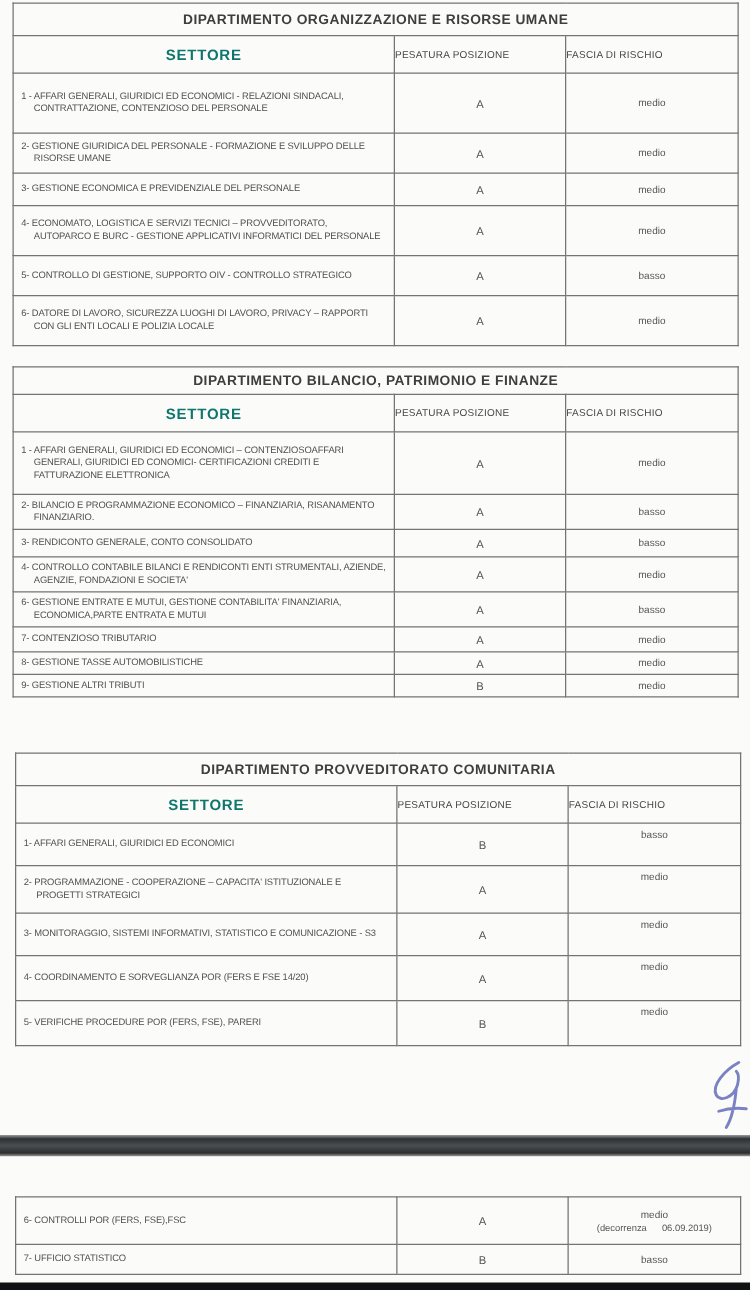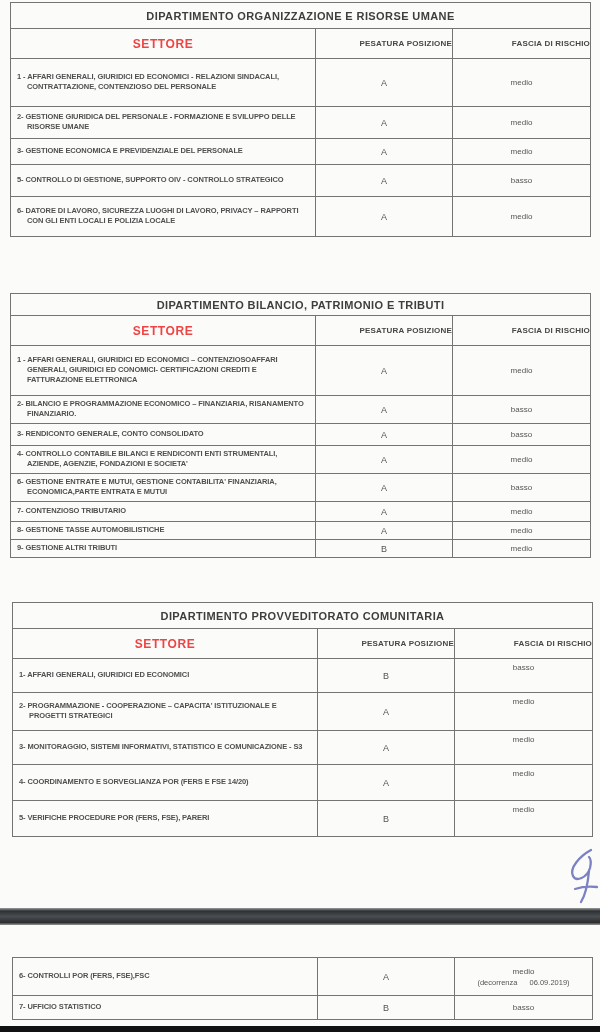--- a/index.html
+++ b/index.html
@@ -28,33 +28,33 @@
     text-align:center;
     letter-spacing:.4px;
     color:#3e3e3e;
     height:26px;
   }
   .hdr-settore {
     font-size:12px;
     font-weight:bold;
     text-align:center;
     letter-spacing:.6px;
-    color:#ef4444;
+    color:#0f766e;
     height:30px;
   }
   .hdr-small {
     font-size:8px;
-    font-weight:bold;
-    text-align:right;
+    font-weight:normal;
+    text-align:left;
     letter-spacing:.2px;
     color:#474747;
   }
   td.settore {
     font-size:7.5px;
-    font-weight:bold;
+    font-weight:normal;
     line-height:1.3;
     letter-spacing:-0.1px;
     color:#505050;
     padding:3px 6px 4px 16px;
     text-indent:-10px;
     text-transform:uppercase;
   }
   td.pesatura {
     font-size:9px;
     text-align:center;
@@ -123,20 +123,25 @@
     <tr class="h32">
       <td class="settore">2- GESTIONE GIURIDICA DEL PERSONALE - FORMAZIONE E SVILUPPO DELLE RISORSE UMANE</td>
       <td class="pesatura">A</td>
       <td class="fascia">medio</td>
     </tr>
     <tr class="h26">
       <td class="settore">3- GESTIONE ECONOMICA E PREVIDENZIALE DEL PERSONALE</td>
       <td class="pesatura">A</td>
       <td class="fascia">medio</td>
     </tr>
+    <tr class="h40">
+      <td class="settore">4- ECONOMATO, LOGISTICA E SERVIZI TECNICI – PROVVEDITORATO, AUTOPARCO E BURC - GESTIONE APPLICATIVI INFORMATICI DEL PERSONALE</td>
+      <td class="pesatura">A</td>
+      <td class="fascia">medio</td>
+    </tr>
     <tr class="h32">
       <td class="settore">5- CONTROLLO DI GESTIONE, SUPPORTO OIV - CONTROLLO STRATEGICO</td>
       <td class="pesatura">A</td>
       <td class="fascia">basso</td>
     </tr>
     <tr class="h40">
       <td class="settore">6- DATORE DI LAVORO, SICUREZZA LUOGHI DI LAVORO, PRIVACY – RAPPORTI CON GLI ENTI LOCALI E POLIZIA LOCALE</td>
       <td class="pesatura">A</td>
       <td class="fascia">medio</td>
     </tr>
@@ -144,21 +149,21 @@
 </table>
 
 <table class="doc" style="top:293px; left:10px;">
   <colgroup>
       <col style="width:305px">
       <col style="width:137px">
       <col style="width:138px">
     </colgroup>
   <tbody>
     <tr>
-      <td class="title-cell" colspan="3" style="height:22px">DIPARTIMENTO BILANCIO, PATRIMONIO E TRIBUTI</td>
+      <td class="title-cell" colspan="3" style="height:22px">DIPARTIMENTO BILANCIO, PATRIMONIO E FINANZE</td>
     </tr>
     <tr>
       <td class="hdr-settore">SETTORE</td>
       <td class="hdr-small">PESATURA POSIZIONE</td>
       <td class="hdr-small">FASCIA DI RISCHIO</td>
     </tr>
     <tr class="h50">
       <td class="settore">1 - AFFARI GENERALI, GIURIDICI ED ECONOMICI – CONTENZIOSOAFFARI GENERALI, GIURIDICI ED CONOMICI- CERTIFICAZIONI CREDITI E FATTURAZIONE ELETTRONICA</td>
       <td class="pesatura">A</td>
       <td class="fascia">medio</td>

